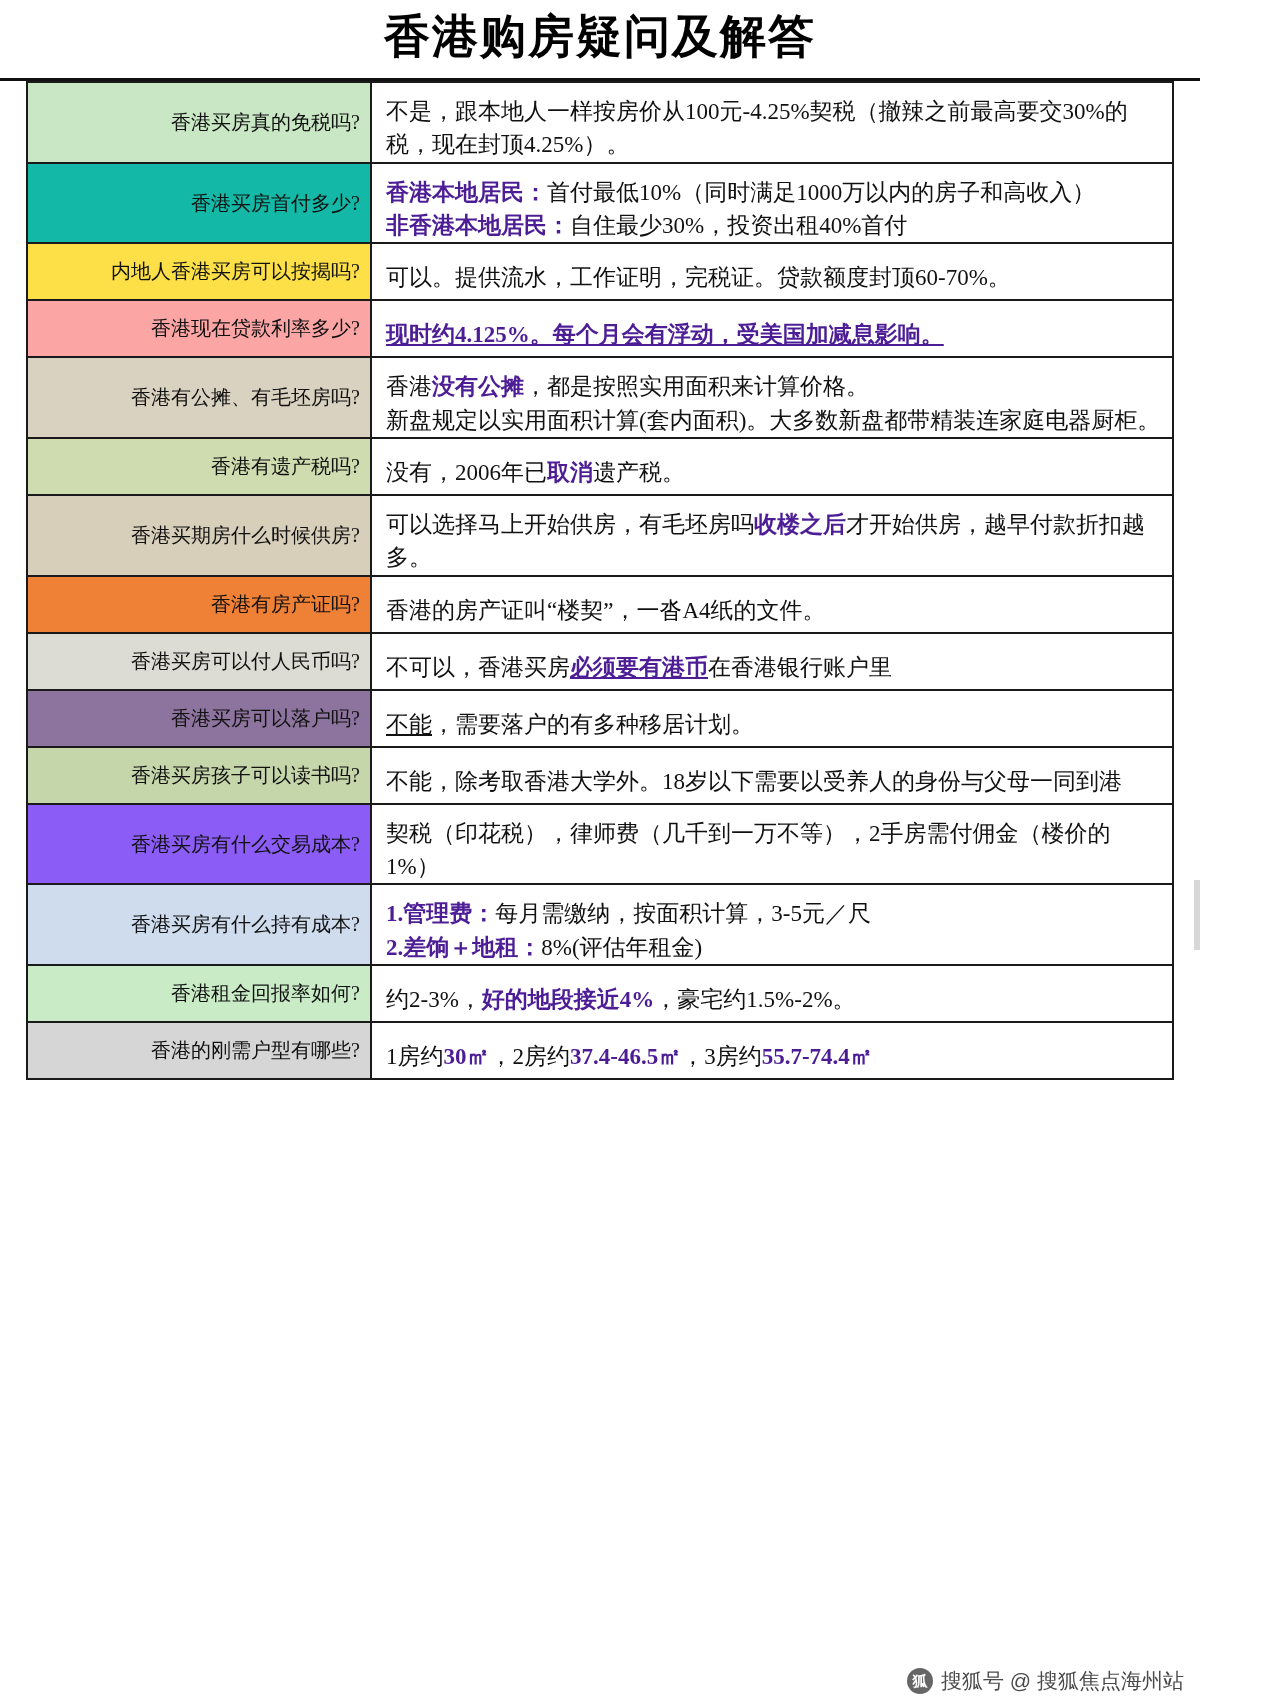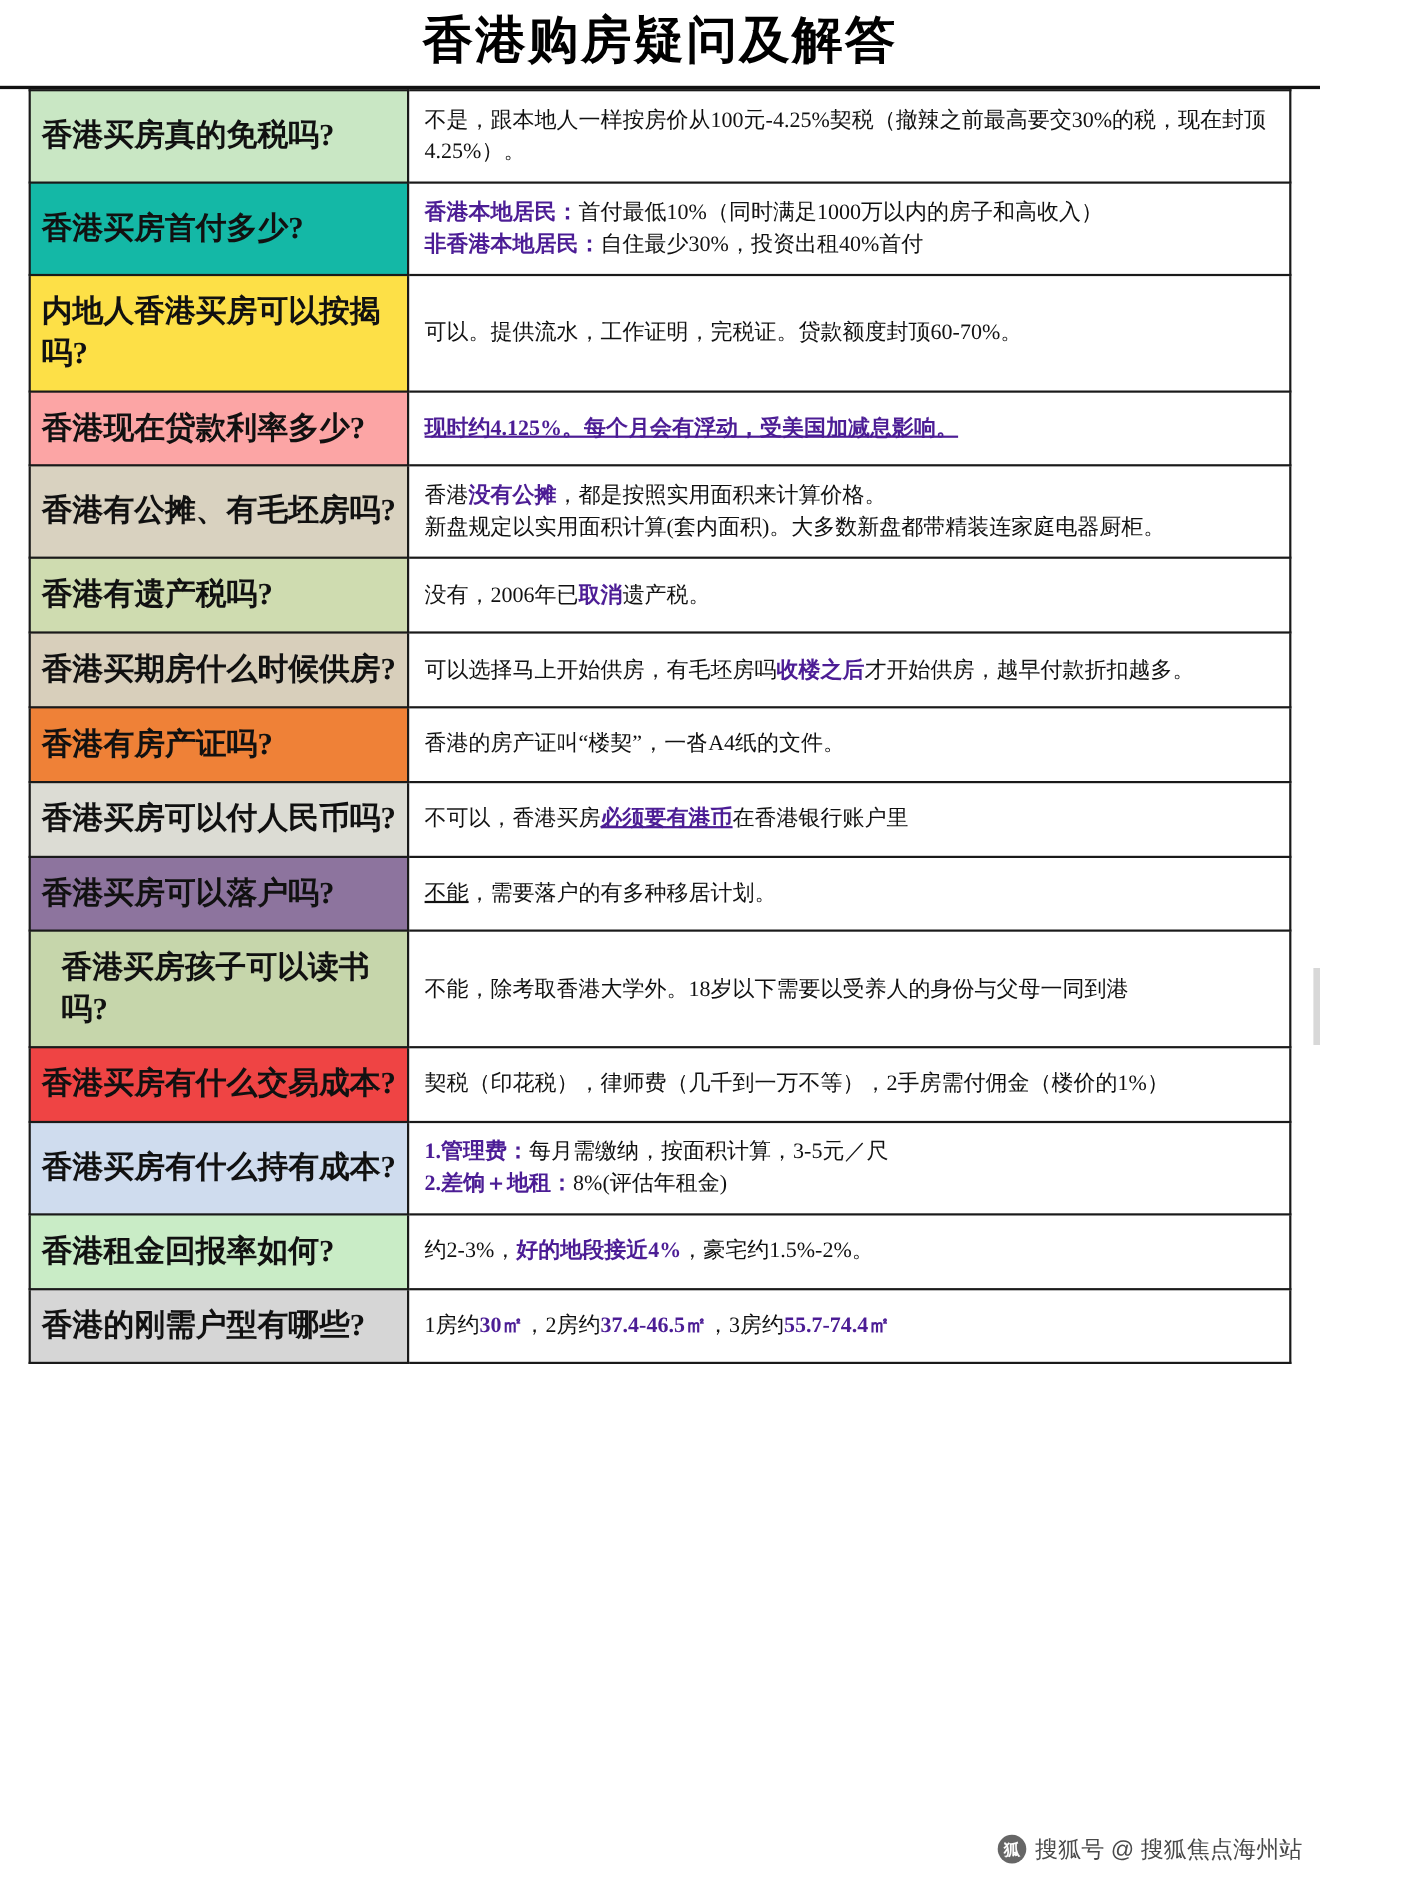--- a/index.html
+++ b/index.html
@@ -39,30 +39,30 @@
     margin: 0 auto;
     table-layout: fixed;
   }
   table.faq td {
     border: 2px solid #1a1a1a;
     vertical-align: middle;
     font-family: "Liberation Serif", serif;
   }
   td.q {
     width: 322px;
-    text-align: left;
-    font-weight: bold;
-    font-size: 28px;
+    text-align: right;
+    font-weight: normal;
+    font-size: 20px;
     line-height: 1.35;
     padding: 14px 10px;
     color: #111;
   }
   td.a {
-    padding: 12px 10px 12px 14px;
-    font-size: 20px;
+    padding: 12px 10px 0 14px;
+    font-size: 23px;
     line-height: 1.45;
     color: #111;
     background: #ffffff;
   }
   .red-b {
     color: #4c1d95;
     font-weight: bold;
   }
   .u {
     text-decoration: underline;
@@ -158,21 +158,21 @@
         </tr>
         <tr>
           <td class="q" style="background: rgb(141, 116, 158);">香港买房可以落户吗?</td>
           <td class="a"><span class="u">不能</span><span>，需要落户的有多种移居计划。</span></td>
         </tr>
         <tr>
           <td class="q" style="background: rgb(198, 214, 171); padding-left: 28px;">香港买房孩子可以读书吗?</td>
           <td class="a"><span>不能，除考取香港大学外。18岁以下需要以受养人的身份与父母一同到港</span></td>
         </tr>
         <tr>
-          <td class="q" style="background: #ef4444; margin-top: 35px;">香港买房有什么交易成本?</td>
+          <td class="q" style="background: #8b5cf6; margin-top: 35px;">香港买房有什么交易成本?</td>
           <td class="a"><span>契税（印花税），律师费（几千到一万不等），2手房需付佣金（楼价的1%）</span></td>
         </tr>
         <tr>
           <td class="q" style="background: rgb(207, 220, 238);">香港买房有什么持有成本?</td>
           <td class="a">
             <div class="line"><span class="red-b">1.管理费：</span><span>每月需缴纳，按面积计算，3-5元／尺</span></div>
             <div class="line"><span class="red-b">2.差饷＋地租：</span><span>8%(评估年租金)</span></div>
           </td>
         </tr>
         <tr>

